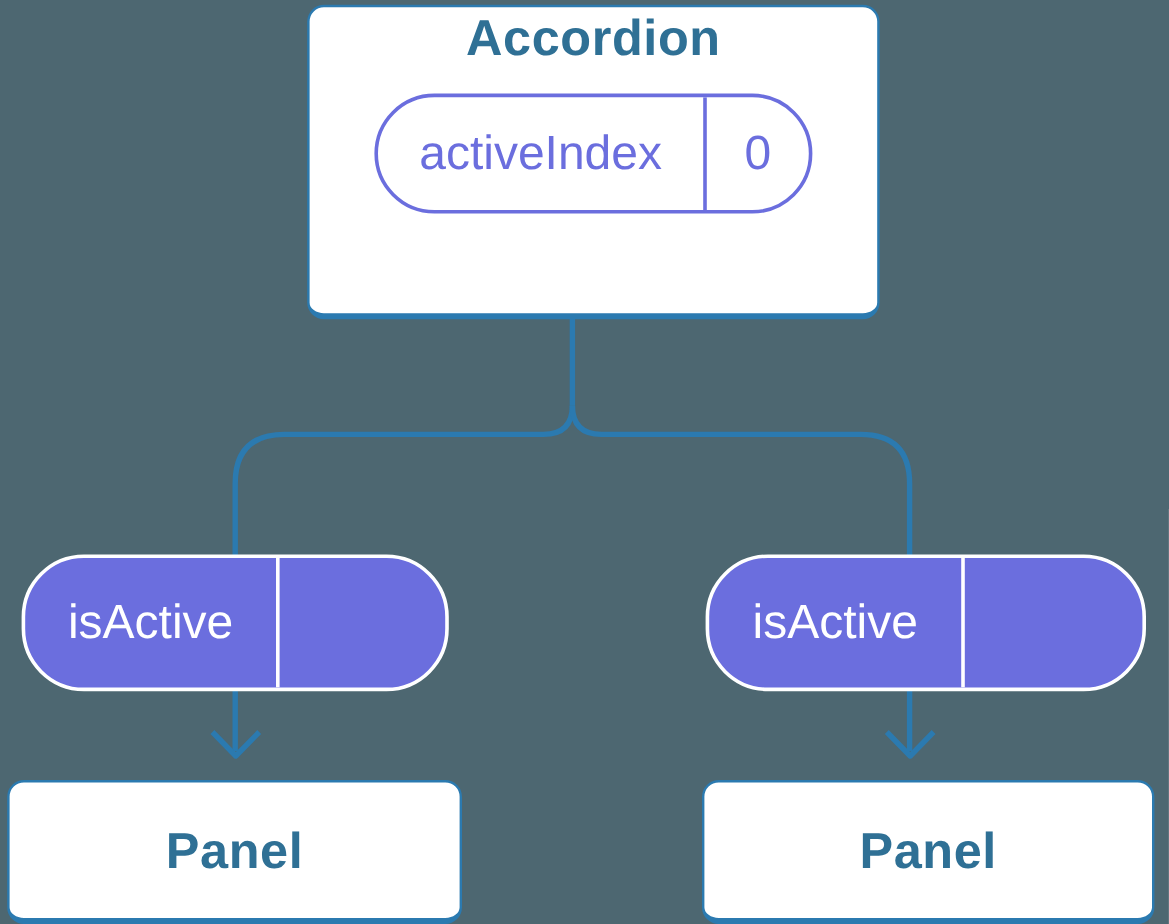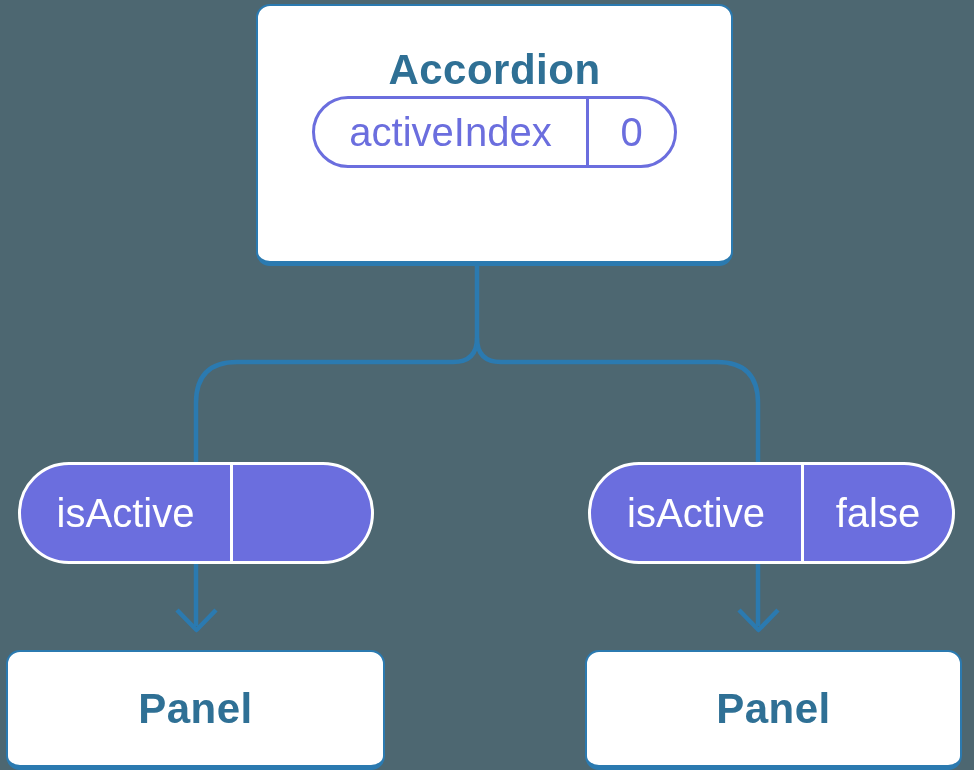--- a/index.html
+++ b/index.html
@@ -21,50 +21,50 @@
     box-sizing:border-box;
     background:#fff;
     border:2px solid var(--line,#2B7AB0);
     border-bottom-width:5px;
     border-radius:14px;
     z-index:2;
     display:flex;flex-direction:column;align-items:center;
   }
   .accordion-box{
     left:256px;top:4px;width:477px;height:262px;
-    padding-top:38px;
   }
   .node-title{
     font-size:42px;line-height:52px;font-weight:600;
     color:var(--steel,#2F7095);
     letter-spacing:0.5px;
   }
   .prop-pill{
     box-sizing:border-box;
-    width:365px;height:72px;
+    margin-top:20px;
+    width:365px;height:100px;
     border:3px solid var(--purple,#6B6EDE);
     border-radius:52px;
     background:#fff;
     display:flex;align-items:stretch;overflow:hidden;
     color:var(--purple,#6B6EDE);
     font-size:40px;
   }
   .prop-pill .seg-name{
     width:271px;display:flex;align-items:center;justify-content:center;
   }
   .prop-pill .seg-divider{
     width:3px;background:var(--purple,#6B6EDE);
   }
   .prop-pill .seg-value{
     flex:1;display:flex;align-items:center;justify-content:center;
   }
   .state-pill{
     position:absolute;
     box-sizing:border-box;
-    height:102px;
+    height:114px;
     background:var(--purple,#6B6EDE);
     border:3px solid #fff;
     border-radius:52px;
     display:flex;align-items:stretch;overflow:hidden;
     color:#fff;font-size:40px;
     z-index:3;
   }
   .state-pill .seg-name{
     display:flex;align-items:center;justify-content:center;
   }
@@ -114,21 +114,20 @@
   </div>
 
   <div class="state-pill pill-left">
     <div class="seg-name">isActive</div>
     <div class="seg-divider"></div>
   </div>
 
   <div class="state-pill pill-right">
     <div class="seg-name">isActive</div>
     <div class="seg-divider"></div>
-    <div class="seg-value">false</div>
   </div>
 
   <div class="node-box panel-box panel-left">
     <div class="node-title">Panel</div>
   </div>
 
   <div class="node-box panel-box panel-right">
     <div class="node-title">Panel</div>
   </div>
 

